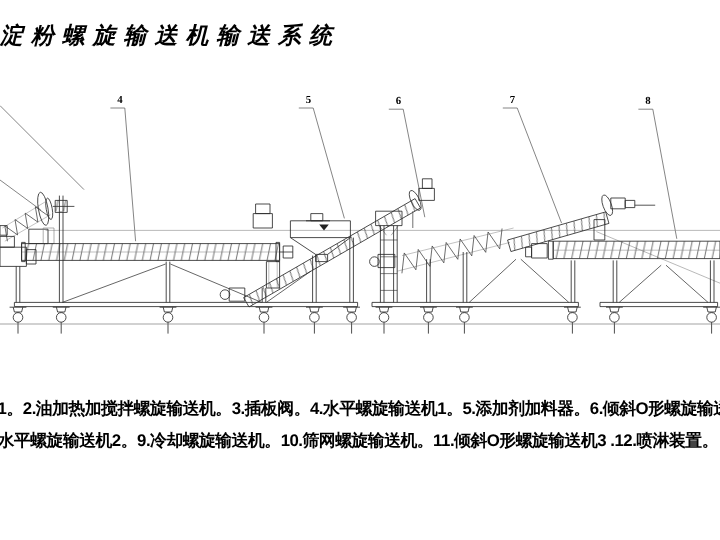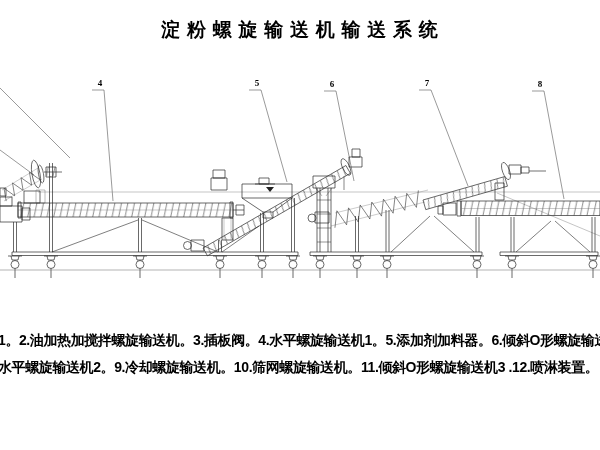--- a/index.html
+++ b/index.html
@@ -1,23 +1,24 @@
 <!DOCTYPE html>
 <html><head>
 <meta charset="utf-8">
 <style>
   html,body{margin:0;padding:0;}
   body{
     width:600px;height:450px;position:relative;overflow:hidden;
     background:#ffffff;font-family:"Liberation Serif", serif;color:#000;
   }
   .title{
-    position:absolute;left:0;top:17px;width:600px;text-align:center;
+    position:absolute;left:0;top:17px;width:600px;
     font-size:19px;font-weight:700;letter-spacing:1px;white-space:nowrap;
     font-family:"Liberation Serif", serif;
+    font-style:italic;
   }
   .drawing{position:absolute;left:0;top:0;width:600px;height:450px;}
   .callout{
     position:absolute;width:12px;text-align:center;font-size:9px;font-weight:700;
     font-family:"Liberation Serif", serif;line-height:9px;
   }
   .caption{
     position:absolute;left:-2px;width:620px;white-space:nowrap;
     font-size:14px;font-weight:600;letter-spacing:-0.4px;
     font-family:"Liberation Sans", sans-serif;

